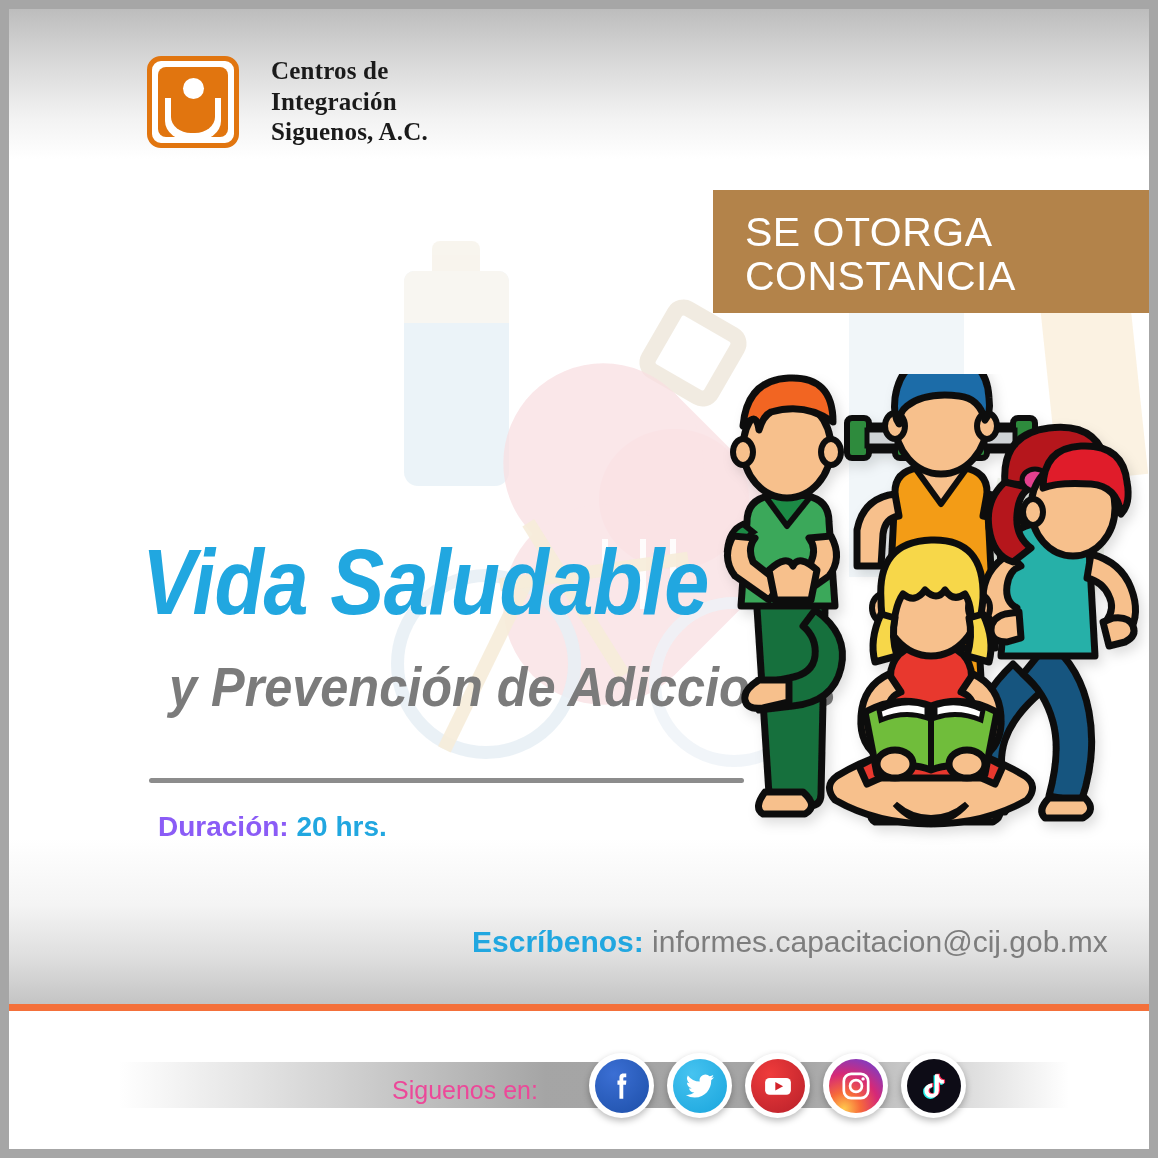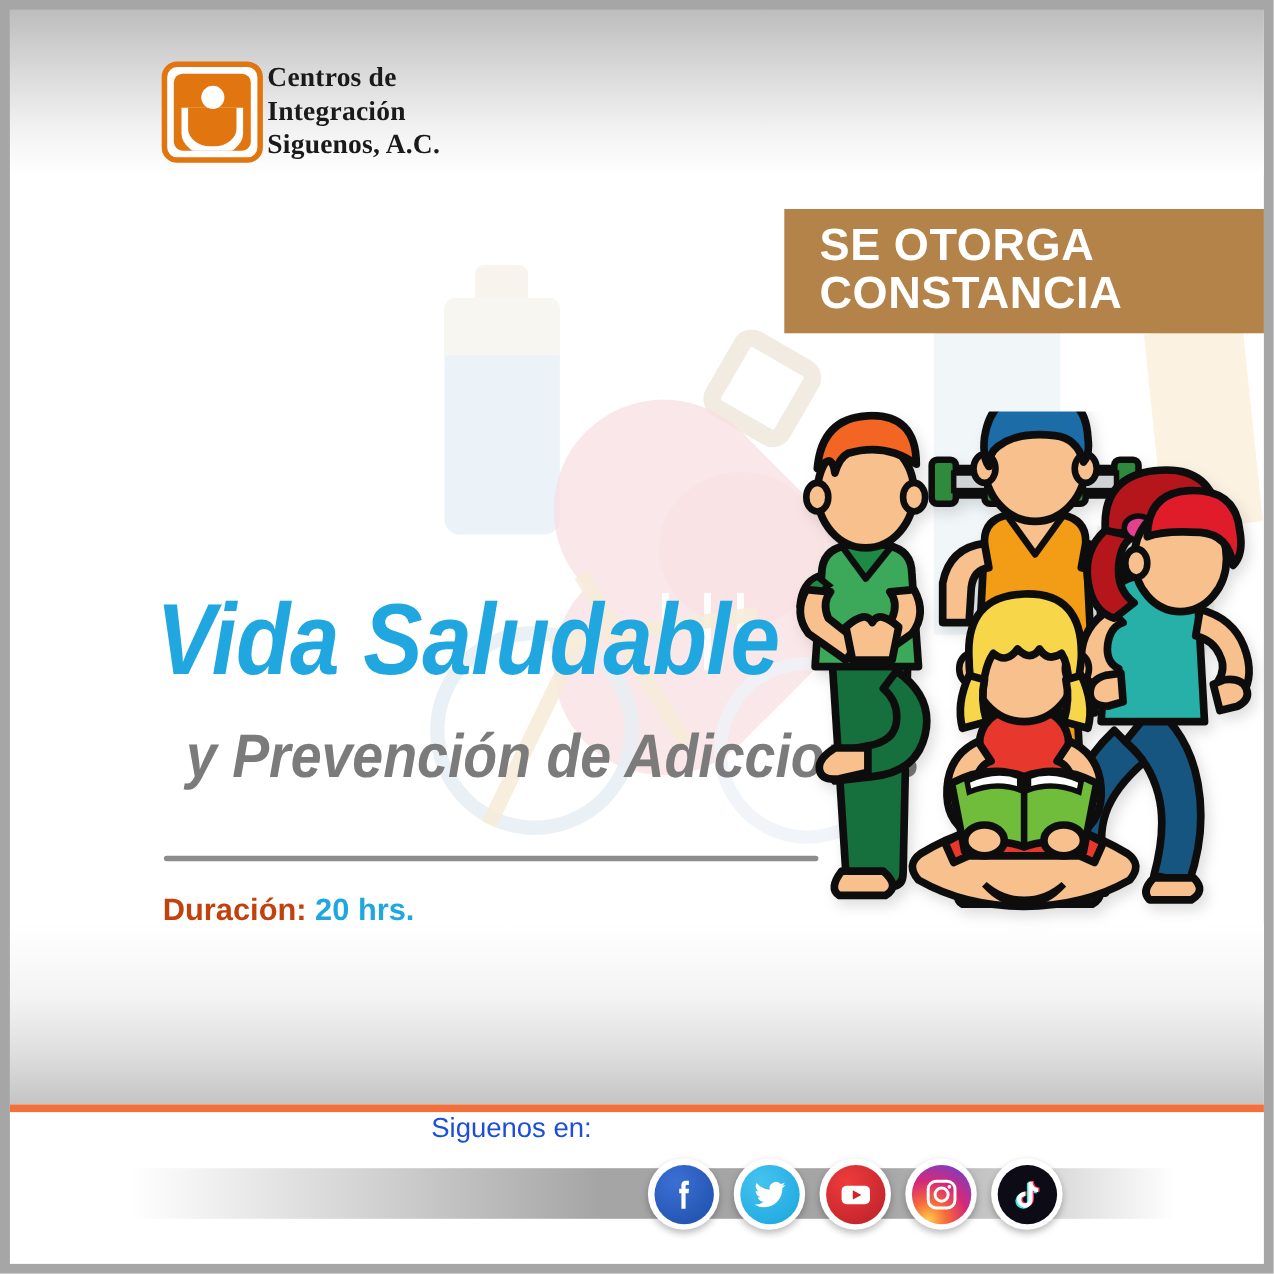--- a/index.html
+++ b/index.html
@@ -50,37 +50,37 @@
     border-radius:18px;transform:rotate(30deg);opacity:.85;}
   .wm-leaf{left:975px;top:480px;width:120px;height:120px;background:#eef3ea;opacity:.8;
     border-radius:0 60px 0 60px;transform:rotate(12deg);}
   .wm-bar1{left:840px;top:268px;width:115px;height:300px;background:#eef4f8;opacity:.85;}
   .wm-bar2{left:1040px;top:290px;width:90px;height:180px;background:#faf0dd;opacity:.85;
     transform:rotate(-6deg);}
   .wm-apple{left:590px;top:420px;width:150px;height:140px;background:#fbe4e6;
     border-radius:50%;opacity:.6;}
 
   
-  .logo-row{position:absolute;left:138px;top:47px;display:flex;gap:4px;}
+  .logo-row{position:absolute;left:138px;top:47px;display:flex;gap:32px;}
   .logo-mark{width:92px;height:92px;border:5px solid #e1750f;border-radius:14px;
     box-sizing:border-box;padding:6px;background:#fff;}
   .logo-inner{width:100%;height:100%;background:#e1750f;border-radius:8px;position:relative;
     overflow:hidden;}
   .logo-head{position:absolute;left:50%;top:16%;width:30%;height:30%;margin-left:-15%;
     background:#fff;border-radius:50%;}
   .logo-valley2{position:absolute;left:10%;top:44%;width:80%;height:62%;background:#fff;
     border-radius:0 0 46% 46%;}
   .logo-valley3{position:absolute;left:19%;top:44%;width:62%;height:50%;background:#e1750f;
     border-radius:0 0 46% 46%;}
   .logo-text{font-family:"Liberation Serif",serif;font-weight:bold;font-size:25px;
     line-height:1.22;color:#1a1a1a;letter-spacing:.2px;}
 
   
   .constancia{position:absolute;left:704px;top:181px;right:0;background:#b3834a;
-    padding:10px 0 14px 32px;color:#fff;font-weight:bold;font-size:41px;line-height:1.08;
+    padding:20px 0 14px 32px;color:#fff;font-weight:normal;font-size:41px;line-height:1.08;
     letter-spacing:.5px;}
 
   
   .headline{position:absolute;left:140px;top:326px;color:#7b7b7b;font-weight:normal;
     font-size:73px;line-height:1.08;letter-spacing:-.5px;}
   .headline .l1{display:block;}
   .headline .l2{display:block;}
 
   .title-main{position:absolute;left:133px;top:527px;color:#21a7e0;
     font-family:"Liberation Sans Narrow","Liberation Sans",sans-serif;
@@ -88,32 +88,32 @@
     transform:scaleX(.88);transform-origin:left center;letter-spacing:-.5px;}
   .title-sub{position:absolute;left:160px;top:650px;color:#7b7b7b;
     font-family:"Liberation Sans Narrow","Liberation Sans",sans-serif;
     font-weight:bold;font-style:italic;font-size:56px;line-height:1;
     transform:scaleX(.9);transform-origin:left center;}
 
   .divider{position:absolute;left:140px;top:769px;width:595px;height:5px;background:#8c8c8c;
     border-radius:3px;}
 
   .meta{position:absolute;left:139px;top:800px;font-weight:bold;font-size:28px;line-height:1.32;}
-  .meta .gray{color:#c2410c;}
+  .meta .gray{color:#8b5cf6;margin-left:10px;}
   .meta .blue{color:#21a7e0;}
 
   .contact{position:absolute;left:463px;top:916px;font-size:30px;}
   .contact .lbl{color:#21a7e0;font-weight:bold;}
   .contact .mail{color:#7d7d7d;}
 
   
   .social-bar{position:absolute;left:110px;top:1053px;width:950px;height:46px;
     background:linear-gradient(to right,rgba(160,160,160,0) 0%,rgba(160,160,160,.45) 22%,
       rgba(160,160,160,.95) 45%,rgba(160,160,160,.95) 72%,rgba(160,160,160,0) 100%);}
-  .social-label{position:absolute;left:383px;top:1003px;color:#1d4ed8;font-size:25px;text-align:center;}
+  .social-label{position:absolute;left:383px;top:1067px;color:#ec4899;font-size:25px;text-align:center;}
   .social-icons{position:absolute;left:580px;top:1044px;display:flex;gap:13px;}
   .sicon{width:65px;height:65px;border-radius:50%;background:#fff;
     box-shadow:0 3px 7px rgba(0,0,0,.27);display:flex;align-items:center;justify-content:center;}
   .sicon .disc{width:54px;height:54px;border-radius:50%;display:flex;align-items:center;
     justify-content:center;color:#fff;}
   .d-fb{background:radial-gradient(circle at 35% 28%,#3b6fd4,#1d4fa8);}
   .d-tw{background:radial-gradient(circle at 35% 28%,#46c3f0,#19a5dd);}
   .d-yt{background:radial-gradient(circle at 35% 28%,#ef3b3b,#b8202a);}
   .d-ig{background:radial-gradient(circle at 28% 92%,#ffc94d 0%,#f76a3a 26%,#d62976 55%,#8a3ab9 82%);}
   .d-tk{background:#0d0c16;}
@@ -174,20 +174,24 @@
 
   <div class="divider" data-name="horizontal-divider"></div>
 
   <div class="meta" data-name="course-details">
     <div data-name="duration-row">
       <span class="gray" data-name="duration-label">Duración:</span>
       <span class="blue" data-name="duration-value">20 hrs.</span>
     </div>
   </div>
 
+  <div class="contact" data-name="contact-line">
+    <span class="lbl" data-name="contact-label">Escríbenos:</span>
+    <span class="mail" data-name="contact-email">informes.capacitacion@cij.gob.mx</span>
+  </div>
 
   <div class="people" data-name="four-people-healthy-lifestyle-illustration">
     <svg viewBox="0 0 458 475" width="458" height="475">
       <defs>
         <filter id="sh" x="-20%" y="-20%" width="150%" height="150%">
           <feDropShadow dx="4" dy="6" stdDeviation="6" flood-color="#000" flood-opacity="0.13"></feDropShadow>
         </filter>
       </defs>
       <g filter="url(#sh)">
 

